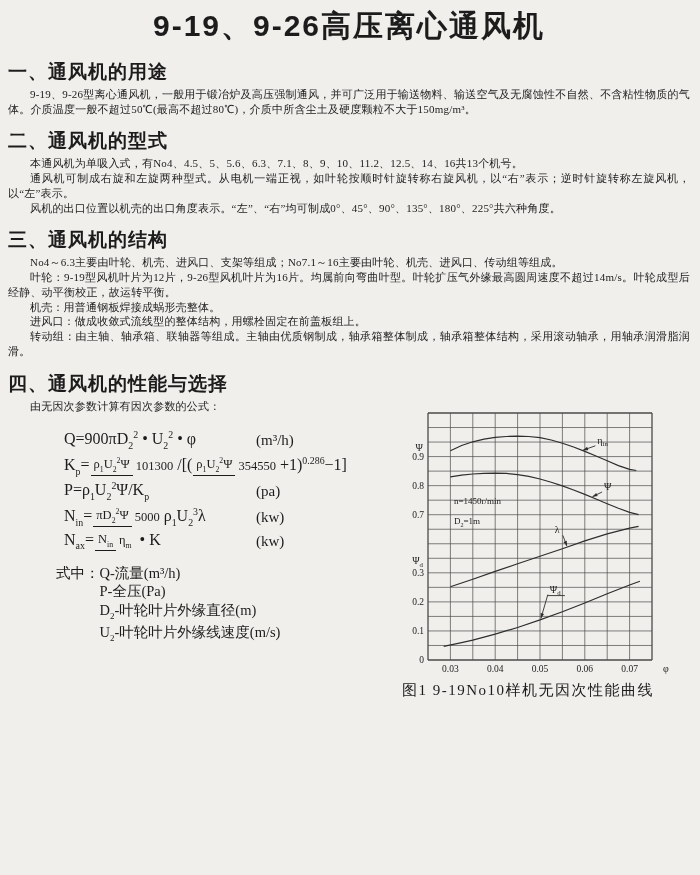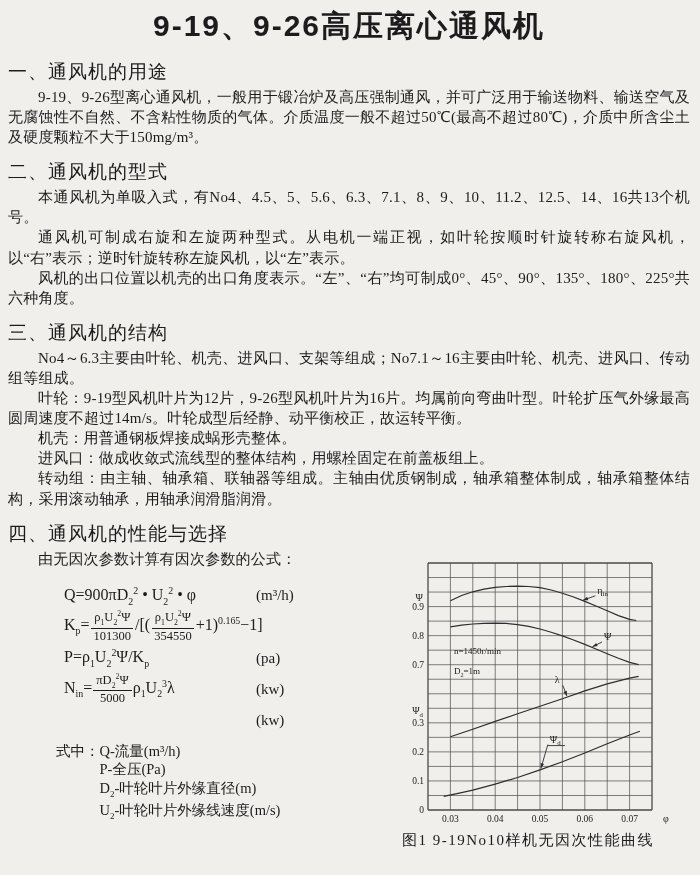--- a/index.html
+++ b/index.html
@@ -10,36 +10,36 @@
   }
   .page{padding:4px 10px 0 8px}
   .title{
     text-align:center;
     font-family:"Liberation Sans",sans-serif;
     font-weight:bold;font-size:30px;letter-spacing:2px;
     margin:2px 0 1px 0;
   }
   .sec-heading{
     font-family:"Liberation Sans",sans-serif;
-    font-weight:normal;font-size:19px;
+    font-weight:bold;font-size:19px;
     margin:12px 0 2px 0;letter-spacing:1px;
   }
   .para{
-    margin:0;font-size:15px;line-height:1.34;
+    margin:0;font-size:11px;line-height:1.34;
     text-align:justify;text-indent:2em;letter-spacing:0.2px;
   }
   .cols{display:flex;align-items:flex-start;margin-top:2px}
   .col-left{width:390px;flex:none}
   .col-right{width:300px;flex:none;margin-left:0}
   .formula-list{margin-top:16px}
   .frow{position:relative;padding-left:56px;font-size:16px;margin:4px 0;min-height:20px}
   .f-expr{display:inline-block}
   .f-unit{position:absolute;left:248px;top:50%;transform:translateY(-50%);font-size:15px}
   .frac{
-    display:inline-flex;flex-direction:column;align-items:center;
+    display:inline-flex;align-items:center;
     vertical-align:middle;font-size:12.5px;line-height:1.15;margin:0 1px;
   }
   .frac .num{border-bottom:1px solid #1c1c1c;padding:0 3px}
   .frac .den{padding:0 3px}
   .f-expr sub,.f-expr sup,.where-item sub,.where-item sup{font-size:0.62em}
   .where{display:flex;font-size:14.5px;margin-top:12px;padding-left:48px}
   .where-lead{flex:none}
   .where-items div{line-height:1.3}
   #chart-svg{display:block}
   .caption{font-size:15px;margin-top:6px;padding-left:4px;letter-spacing:1.5px}
@@ -72,27 +72,30 @@
       <div class="col-left">
         <p class="para">由无因次参数计算有因次参数的公式：</p>
         <div id="formulas" class="formula-list">
             <div class="frow"><span class="f-expr">Q=900πD<sub>2</sub><sup>2</sup> • U<sub>2</sub><sup>2</sup> • φ</span><span class="f-unit">(m³/h)</span></div>
             <div class="frow"><span class="f-expr">K<sub>p</sub>=<span class="frac">
                   <span class="num">ρ<sub>1</sub>U<sub>2</sub><sup>2</sup>Ψ</span>
                   <span class="den">101300</span>
                 </span>/[(<span class="frac">
                   <span class="num">ρ<sub>1</sub>U<sub>2</sub><sup>2</sup>Ψ</span>
                   <span class="den">354550</span>
-                </span>+1)<sup>0.165</sup>−1]</span></div>
+                </span>+1)<sup>0.286</sup>−1]</span></div>
             <div class="frow"><span class="f-expr">P=ρ<sub>1</sub>U<sub>2</sub><sup>2</sup>Ψ/K<sub>p</sub></span><span class="f-unit">(pa)</span></div>
             <div class="frow"><span class="f-expr">N<sub>in</sub>=<span class="frac">
                   <span class="num">πD<sub>2</sub><sup>2</sup>Ψ</span>
                   <span class="den">5000</span>
                 </span>ρ<sub>1</sub>U<sub>2</sub><sup>3</sup>λ</span><span class="f-unit">(kw)</span></div>
-            <div class="frow"><span class="f-unit">(kw)</span></div>
+            <div class="frow"><span class="f-expr">N<sub>ax</sub>=<span class="frac">
+                  <span class="num">N<sub>in</sub></span>
+                  <span class="den">η<sub>m</sub></span>
+                </span> • K</span><span class="f-unit">(kw)</span></div>
           </div>
         <div class="where">
           <span class="where-lead">式中：</span>
           <div class="where-items" id="where-items">
               <div class="where-item">Q-流量(m³/h)</div>
               <div class="where-item">P-全压(Pa)</div>
               <div class="where-item">D<sub>2</sub>-叶轮叶片外缘直径(m)</div>
               <div class="where-item">U<sub>2</sub>-叶轮叶片外缘线速度(m/s)</div>
             </div>
         </div>

